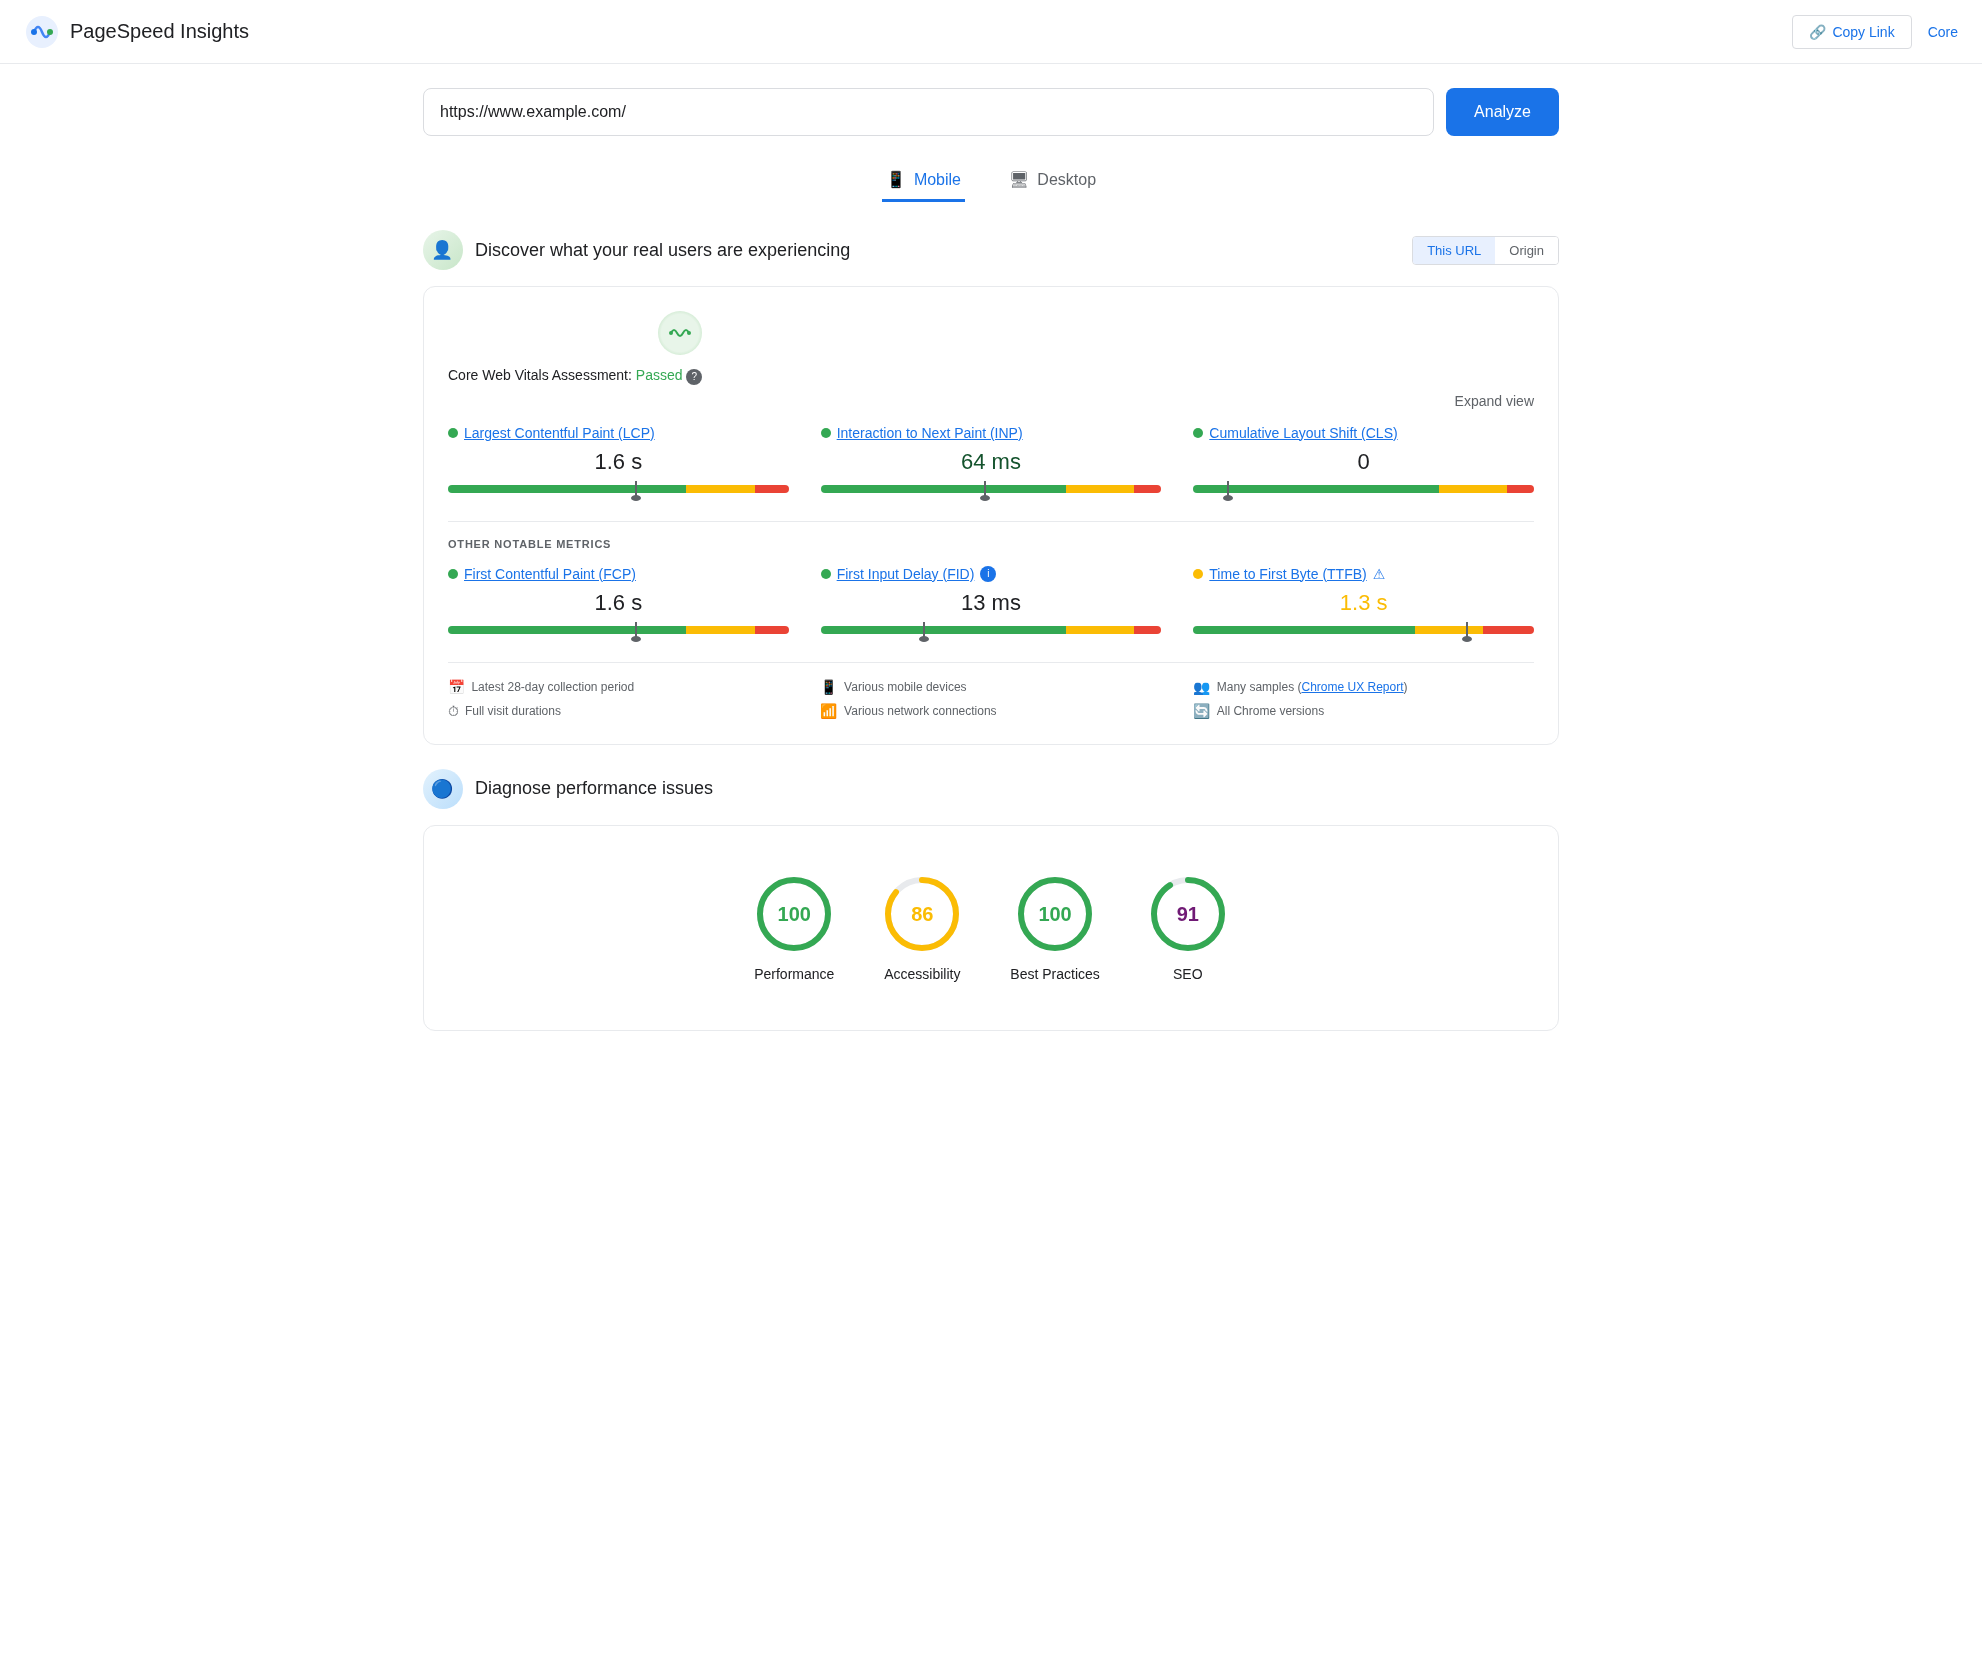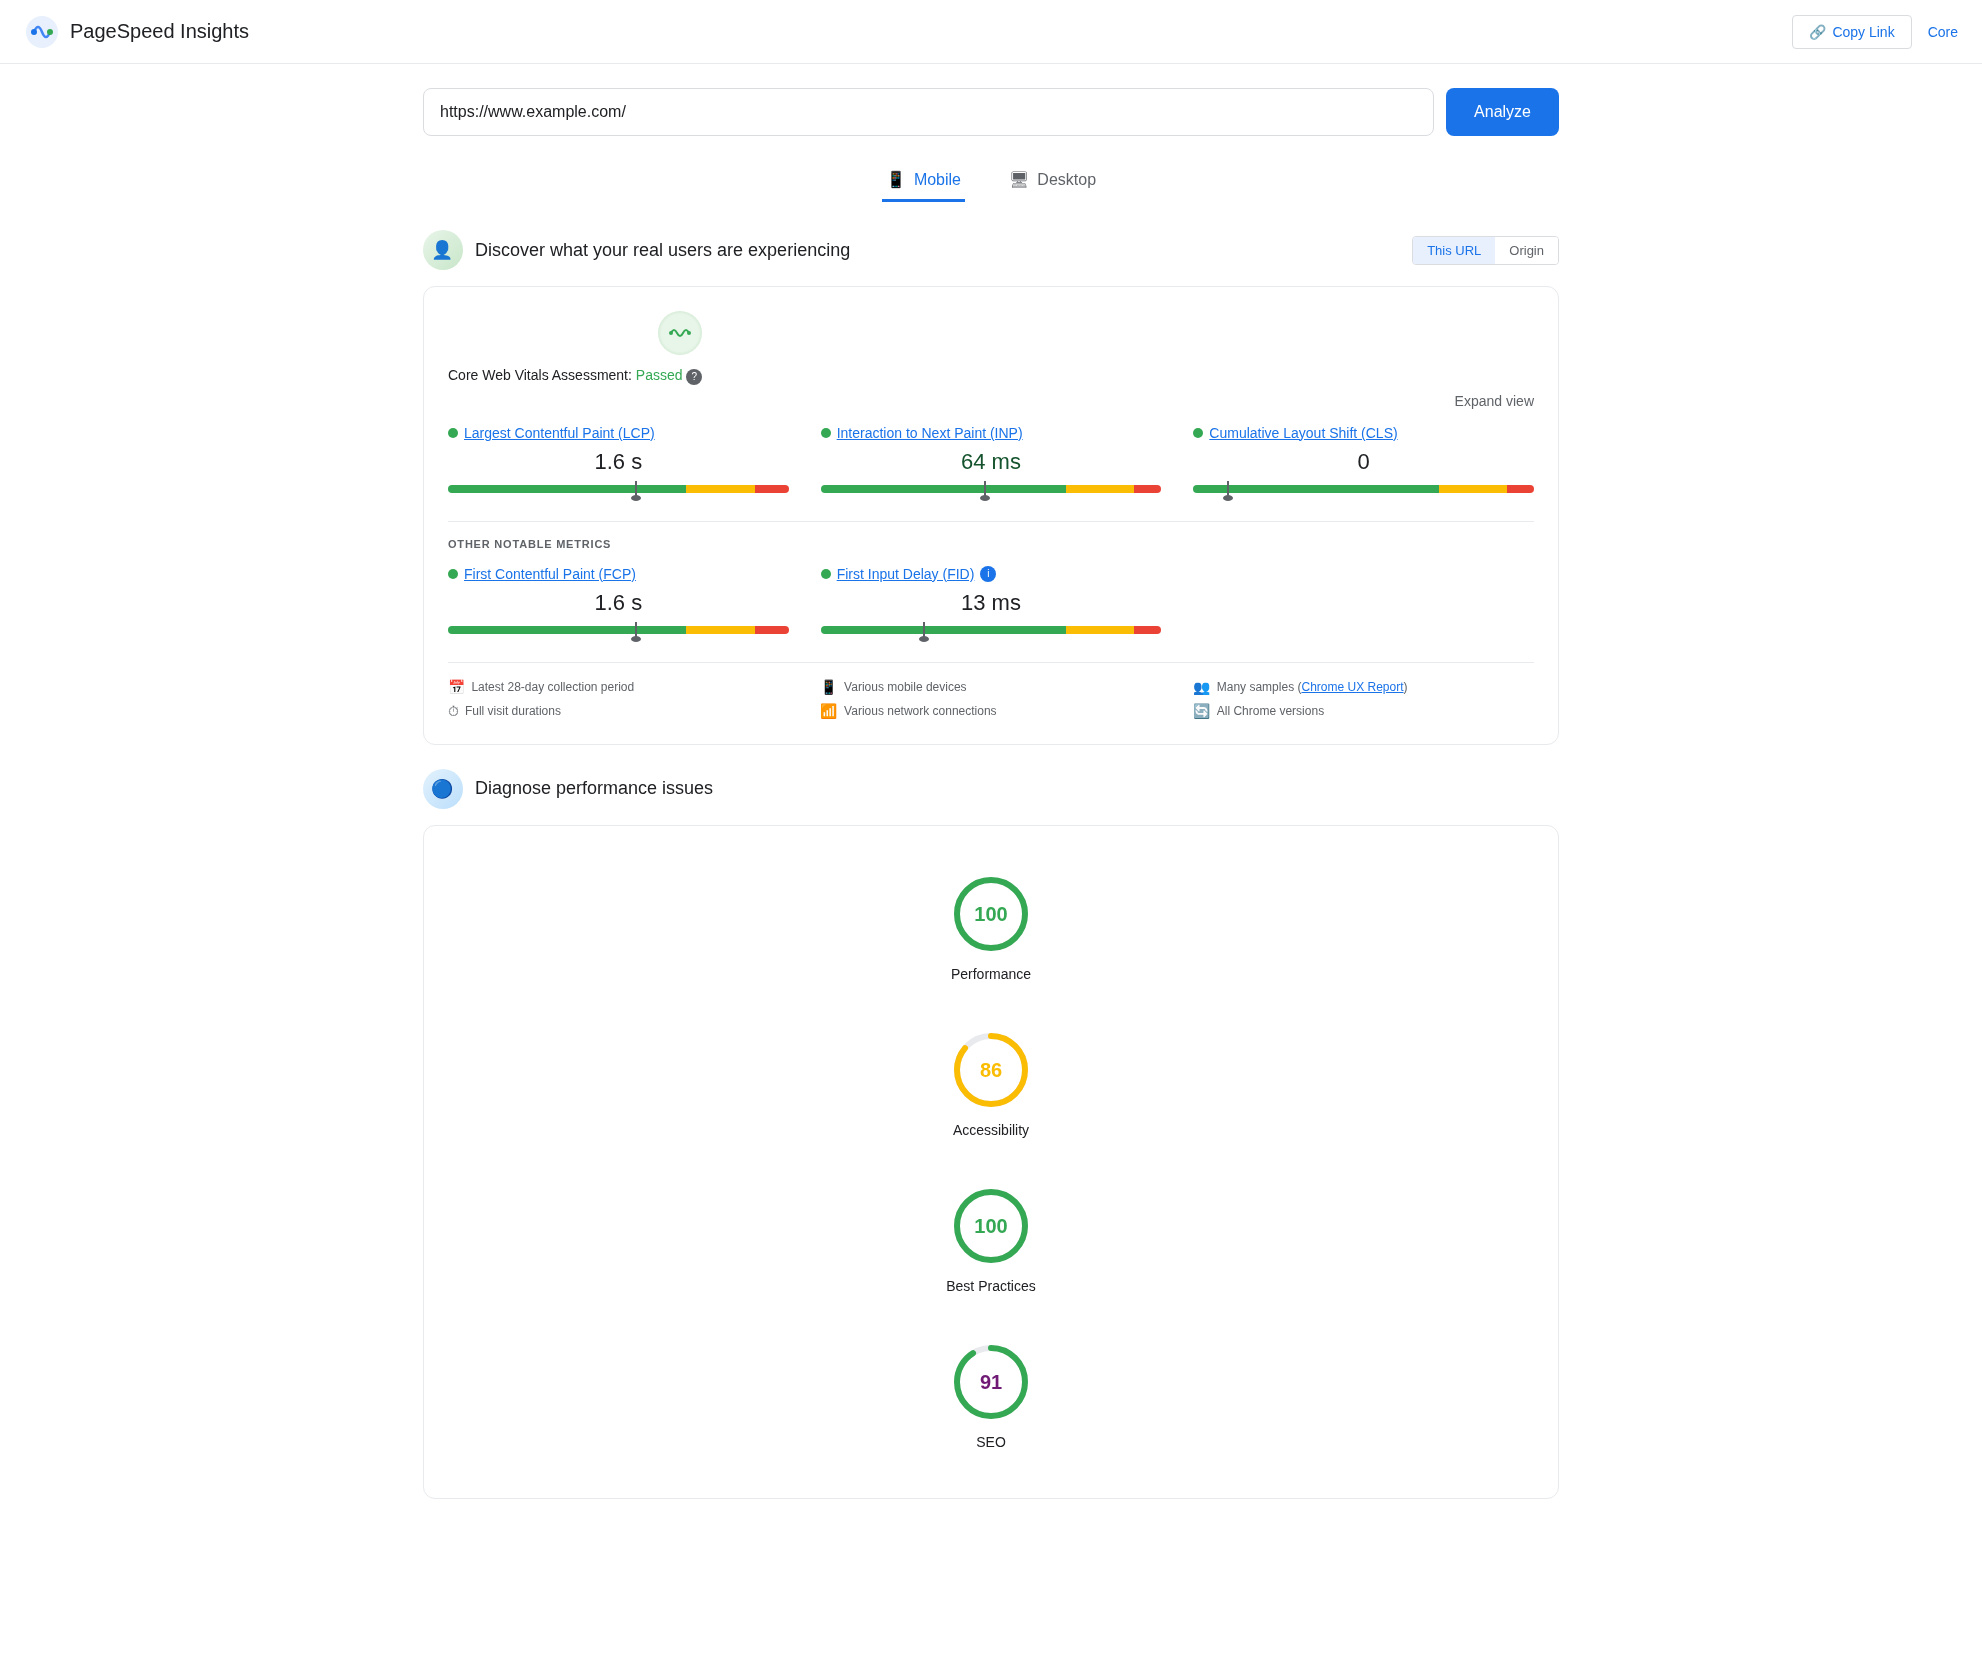--- a/index.html
+++ b/index.html
@@ -132,21 +132,21 @@
     .diagnose-header { display: flex; align-items: center; gap: 12px; margin-bottom: 16px; }
     .diagnose-icon {
       width: 40px; height: 40px; border-radius: 50%;
       background: linear-gradient(135deg, #e3f2fd, #bbdefb);
       display: flex; align-items: center; justify-content: center;
       font-size: 18px;
     }
     .diagnose-title { font-size: 18px; font-weight: 500; }
 
     
-    .scores-grid { display: flex; justify-content: center; gap: 48px; padding: 24px 0; flex-direction: column; }
+    .scores-grid { display: flex; justify-content: center; gap: 48px; padding: 24px 0; }
     .score-item { display: flex; flex-direction: column; align-items: center; gap: 12px; }
     .score-circle-container { position: relative; width: 80px; height: 80px; }
     .score-circle-svg { width: 80px; height: 80px; transform: rotate(-90deg); }
     .score-bg { fill: none; stroke: #e8eaed; stroke-width: 6; }
     .score-fg { fill: none; stroke-width: 6; stroke-linecap: round; }
     .score-number {
       position: absolute; top: 50%; left: 50%; transform: translate(-50%, -50%);
       font-size: 20px; font-weight: 600;
     }
     .score-label { font-size: 14px; font-weight: 500; color: #202124; text-align: center; }
@@ -311,20 +311,36 @@
       <div class="progress-bar-container">
         <div class="progress-track">
           <div class="progress-green" style="width:72.0%"></div>
           <div class="progress-orange" style="width:20.0%"></div>
           <div class="progress-red" style="width:8.0%"></div>
         </div>
         <div class="progress-marker" style="left:30%"></div>
       </div>
     </div>
 
+    <div class="metric-item">
+      <div class="metric-label">
+        <span class="dot dot-orange"></span>
+        <a>Time to First Byte (TTFB)</a>
+        <span class="warning-icon">⚠</span>
+      </div>
+      <div class="metric-value" style="color:#fbbc04">1.3 s</div>
+      <div class="progress-bar-container">
+        <div class="progress-track">
+          <div class="progress-green" style="width:65.0%"></div>
+          <div class="progress-orange" style="width:20.0%"></div>
+          <div class="progress-red" style="width:15.0%"></div>
+        </div>
+        <div class="progress-marker" style="left:80%"></div>
+      </div>
+    </div>
   </div>
 
     <div class="info-grid" id="info-grid-container">
     <div class="info-item">
       <span class="info-icon">📅</span>
       <span>Latest 28-day collection period</span>
     </div>
         <div class="info-item">
       <span class="info-icon">📱</span>
       <span>Various mobile devices</span>

